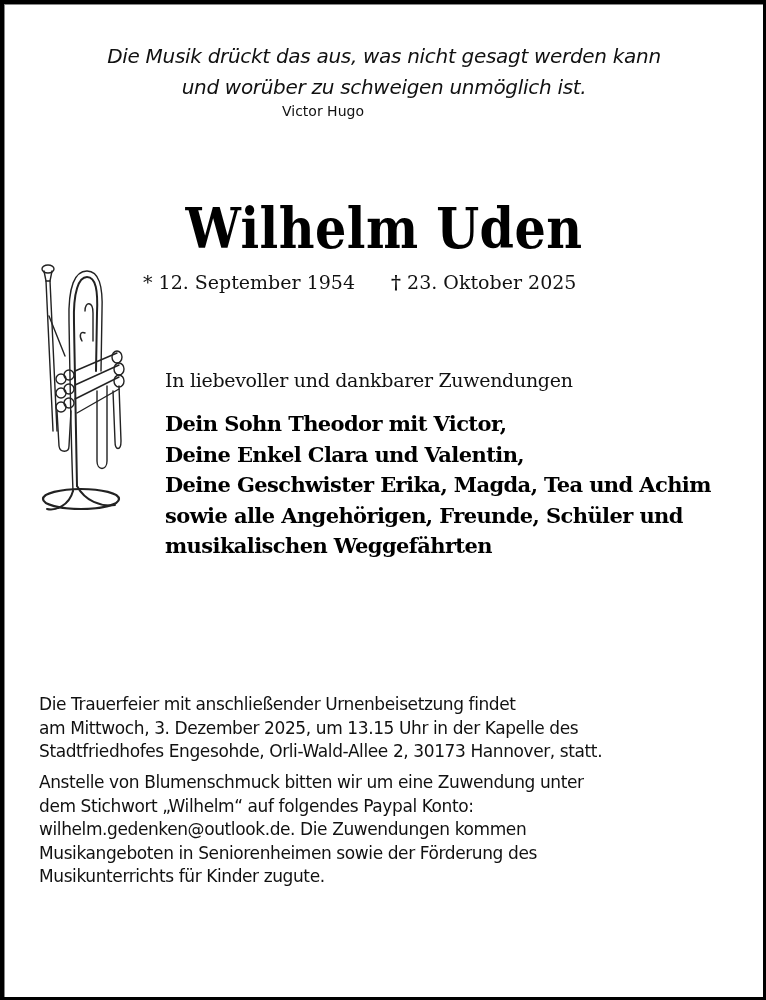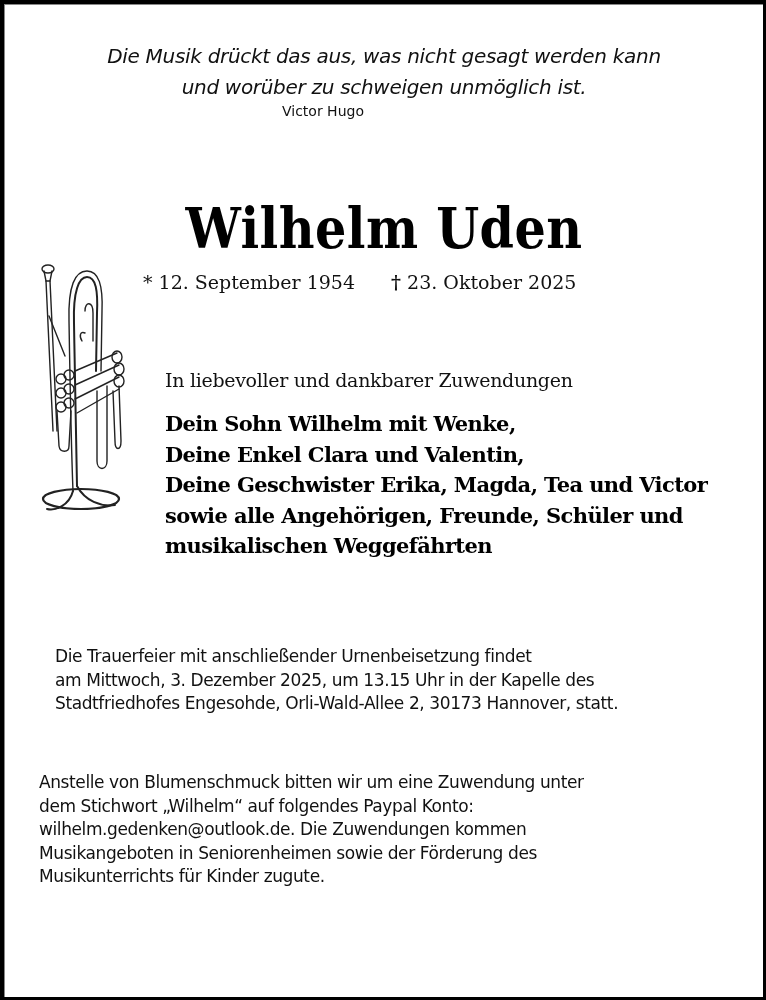--- a/index.html
+++ b/index.html
@@ -42,21 +42,21 @@
     position:absolute; left:160px; top:404px; font-family:"DejaVu Serif", serif;
     font-weight:bold; font-size:21px; line-height:30.5px; color:#000;
     letter-spacing:-0.6px; white-space:nowrap;
   }
   .mourners div { margin:0; }
   .para {
     position:absolute; left:34px; font-family:"DejaVu Sans", sans-serif;
     font-size:17px; line-height:23.5px; color:#111; letter-spacing:-0.4px;
     white-space:nowrap;
   }
-  .p1 { top:640px;margin-left:16px; }
+  .p1 { top:688px; }
   .p2 { top:766px; }
   .footer {
     position:absolute; left:34px; top:918px; font-family:"DejaVu Sans", sans-serif;
     font-size:14.5px; line-height:22px; color:#111; letter-spacing:-0.3px; white-space:nowrap;
   }
 </style>
 </head>
 <body>
 
 <div class="card">
@@ -111,23 +111,23 @@
     <path d="M22 150 L 24 185 C 25 192, 34 192, 34 185 L 36 150"></path>
 
     <path d="M38 230 C 34 245, 20 250, 12 248" stroke-width="2"></path>
     <path d="M42 225 C 50 240, 66 246, 80 244" stroke-width="2"></path>
     <ellipse cx="46" cy="238" rx="38" ry="10" stroke-width="2.2"></ellipse>
   </svg>
 
   <div class="intro">In liebevoller und dankbarer Zuwendungen</div>
 
   <div class="mourners">
-    <div>Dein Sohn Wilhelm mit Wenke,</div>
+    <div>Dein Sohn Theodor mit Victor,</div>
     <div>Deine Enkel Clara und Valentin,</div>
-    <div>Deine Geschwister Erika, Magda, Tea und Victor</div>
+    <div>Deine Geschwister Erika, Magda, Tea und Achim</div>
     <div>sowie alle Angehörigen, Freunde, Schüler und</div>
     <div>musikalischen Weggefährten</div>
   </div>
 
   <div class="para p1">
     <div>Die Trauerfeier mit anschließender Urnenbeisetzung findet</div>
     <div>am Mittwoch, 3. Dezember 2025, um 13.15 Uhr in der Kapelle des</div>
     <div>Stadtfriedhofes Engesohde, Orli-Wald-Allee 2, 30173 Hannover, statt.</div>
   </div>
 

